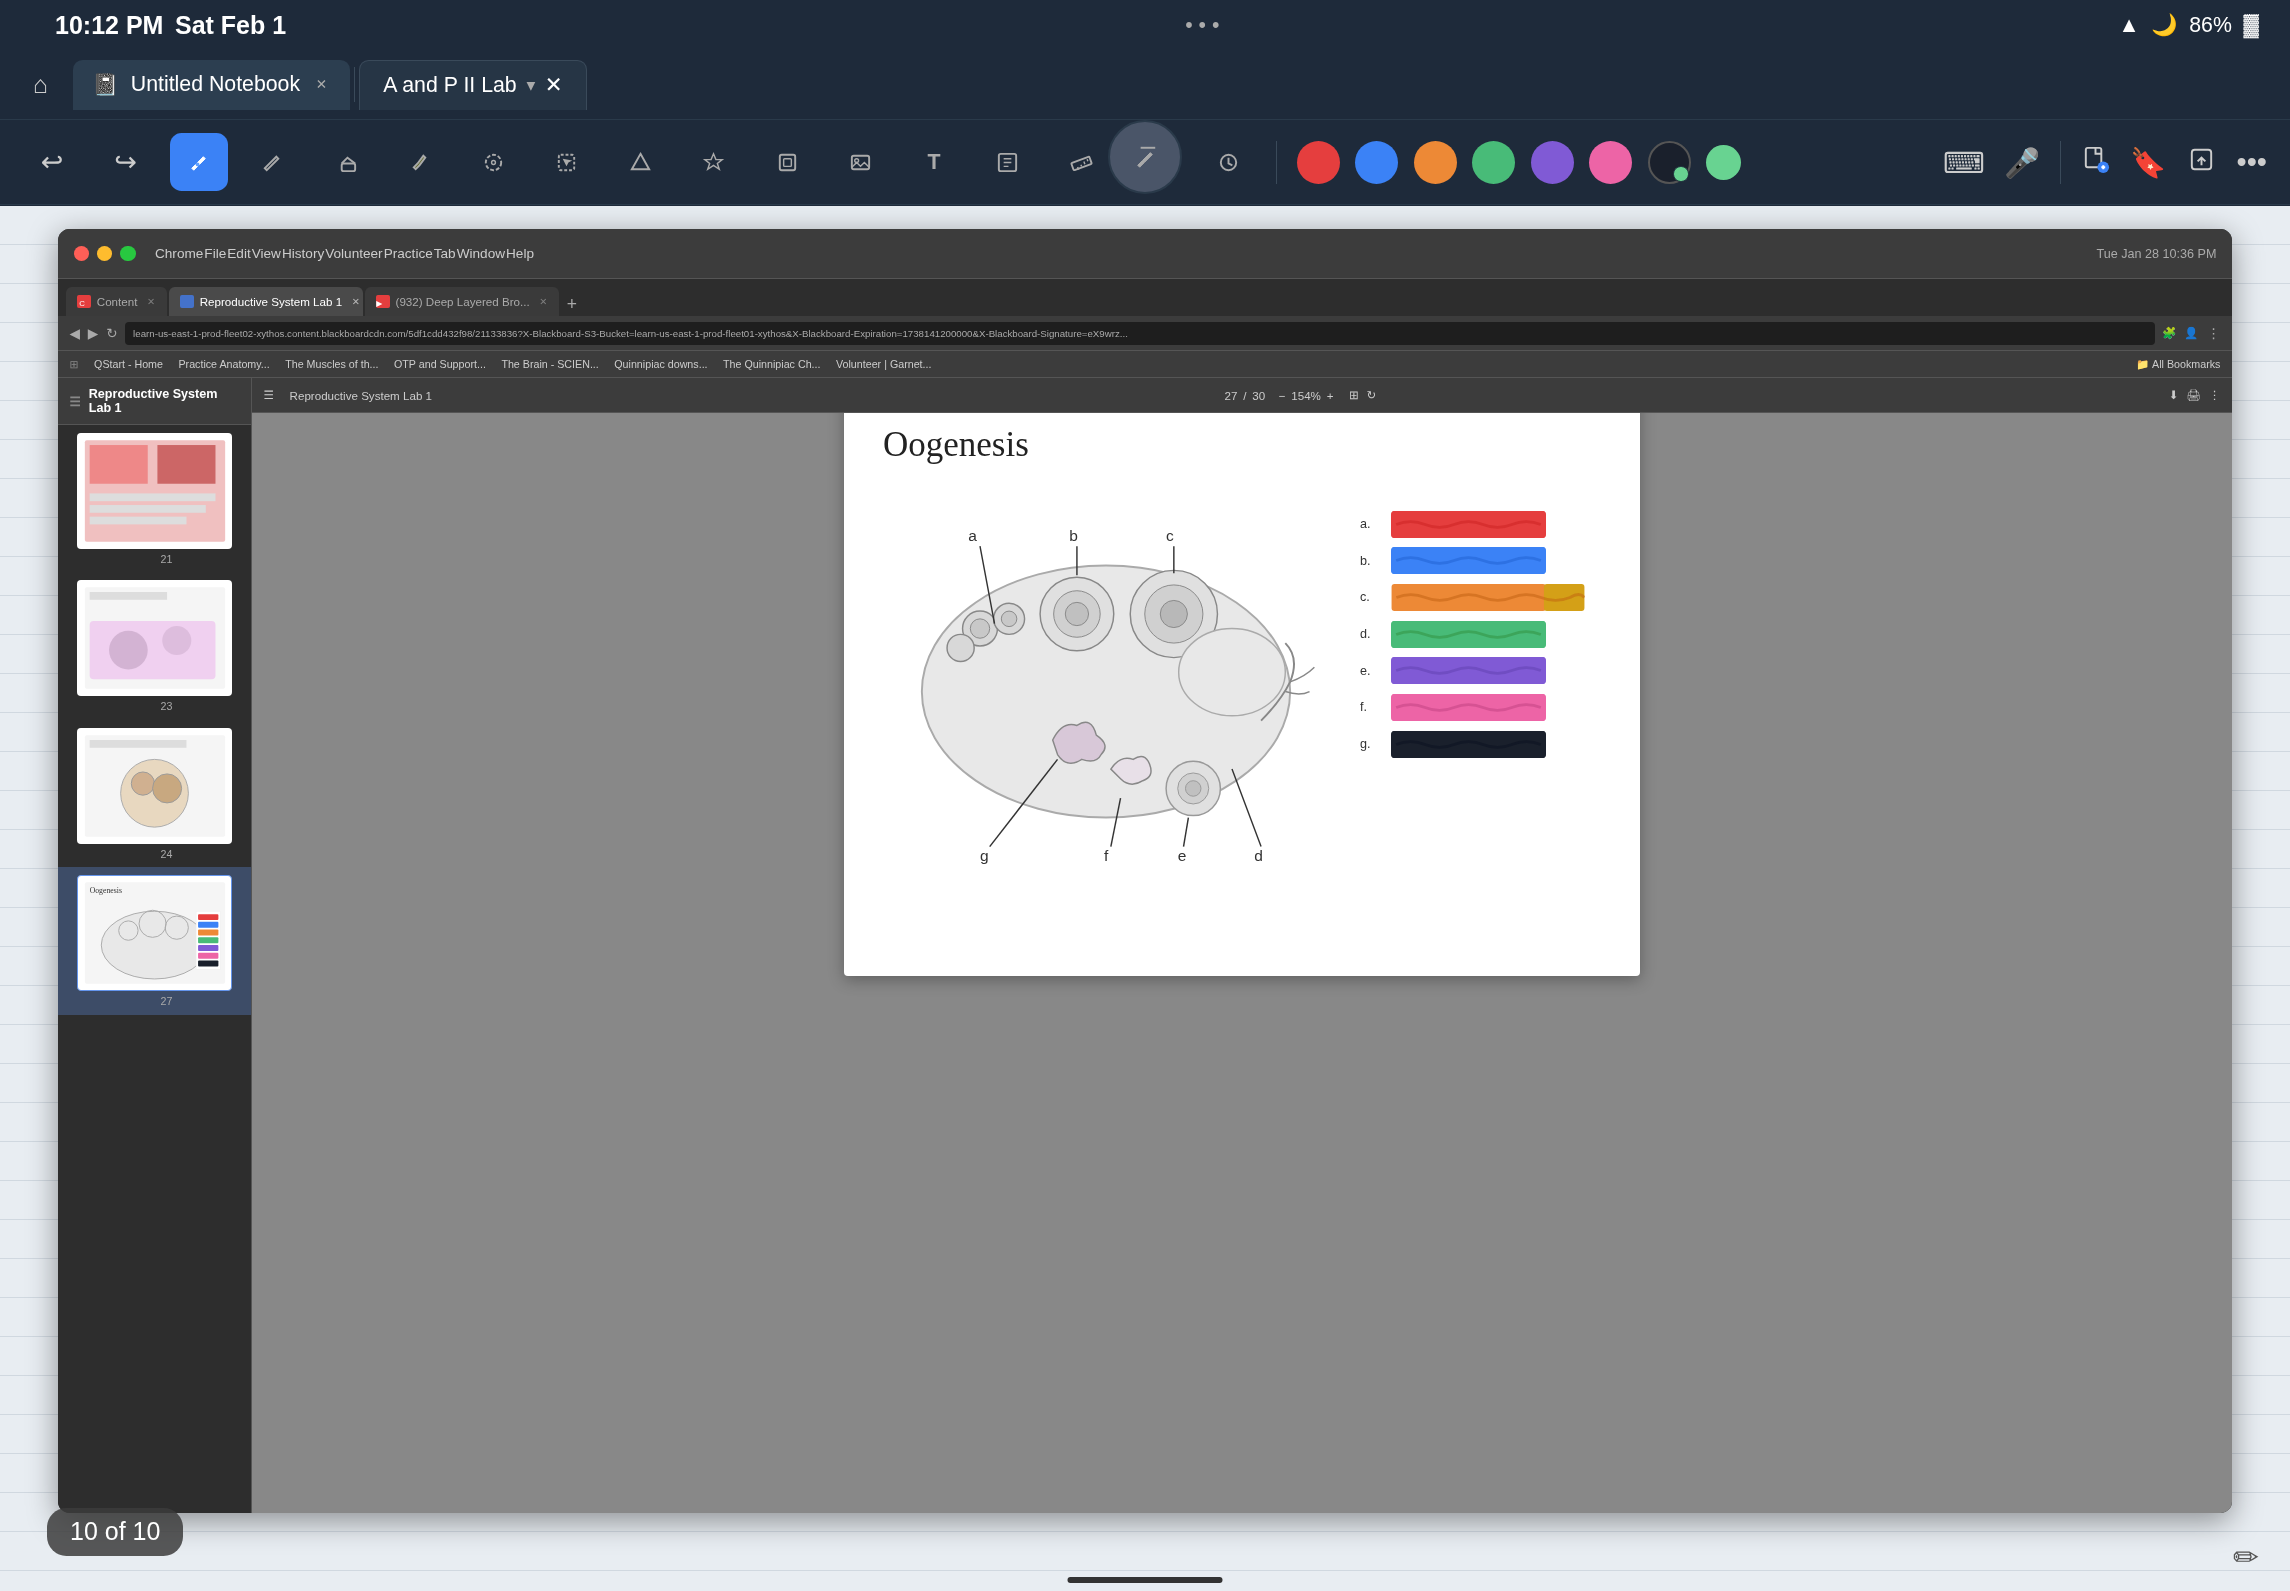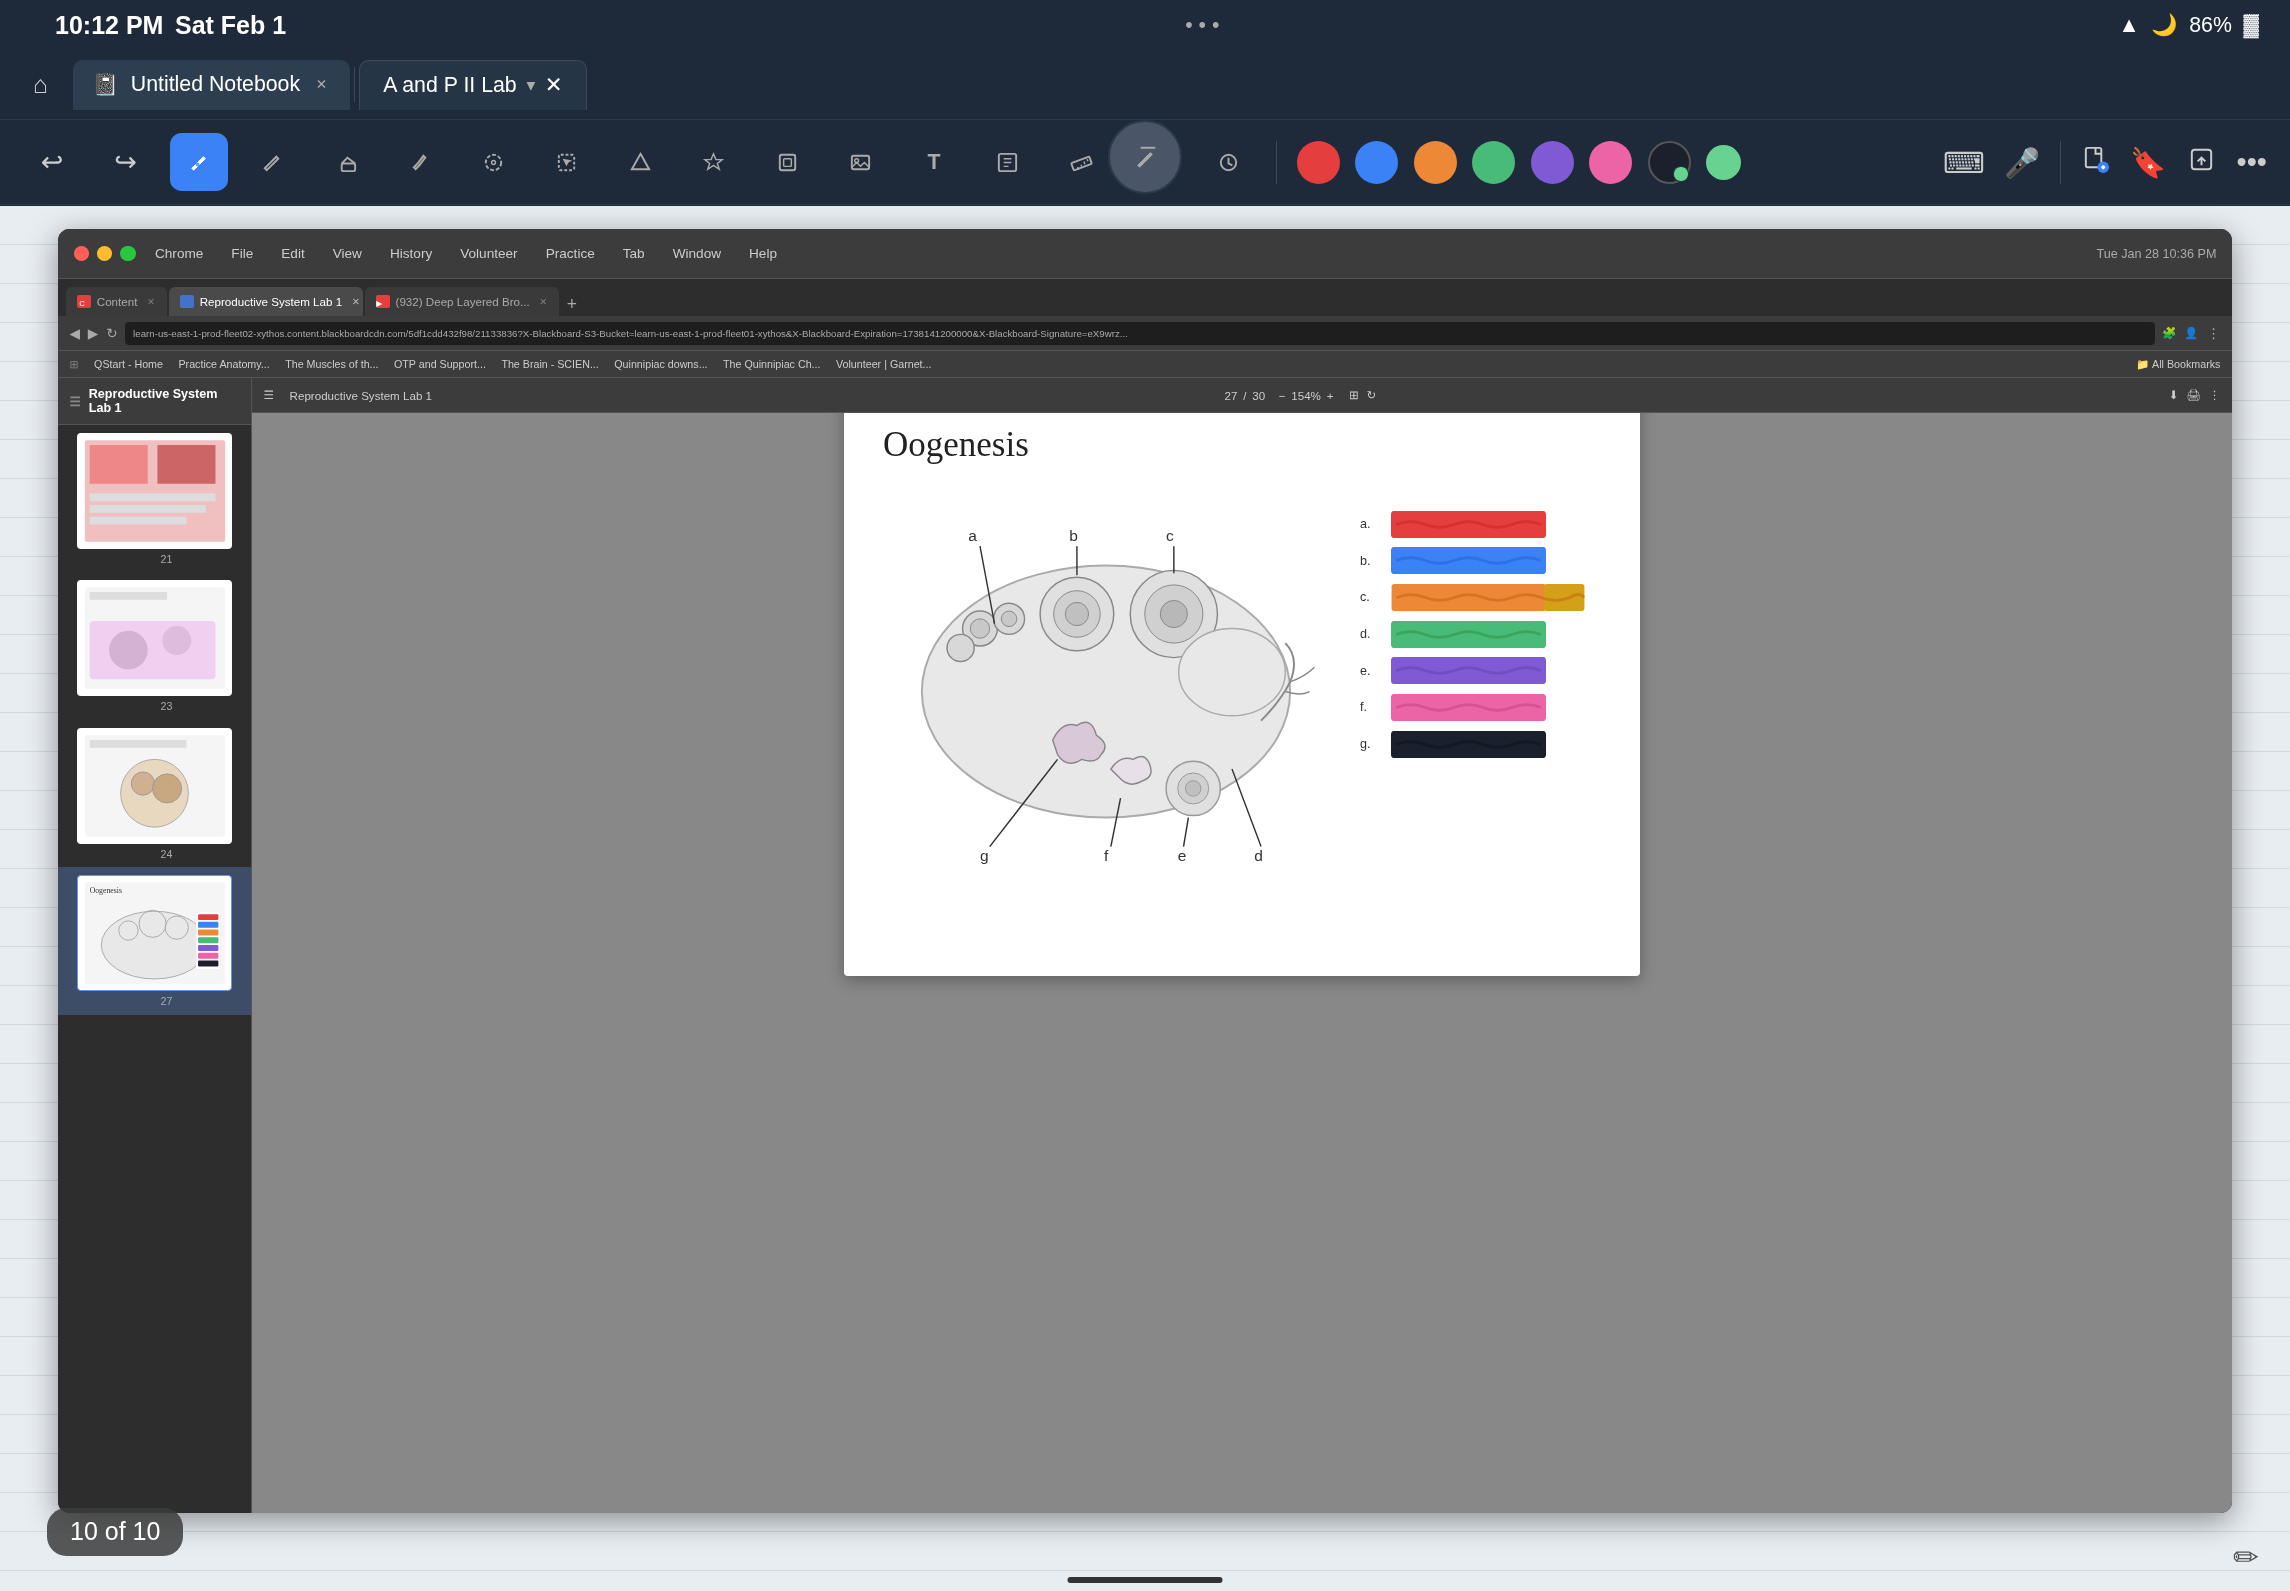--- a/index.html
+++ b/index.html
@@ -198,21 +198,21 @@
       align-items: center;
       padding: 0 15.5px;
       gap: 11.6px;
       border-bottom: 1px solid #555;
     }
     .traffic-lights { display: flex; gap: 7.8px; align-items: center; }
     .tl { width: 15.5px; height: 15.5px; border-radius: 50%; }
     .tl-red { background: #ff5f57; }
     .tl-yellow { background: #febc2e; }
     .tl-green { background: #28c840; }
-    .browser-menu { display: flex; gap: 28px; font-size: 13.6px; color: #ccc; margin-left: 7.8px; }
+    .browser-menu { display: flex; gap: 1px; font-size: 13.6px; color: #ccc; margin-left: 7.8px; }
 
     
     #browser-tabs {
       height: 37px;
       background: #2d2d2d;
       display: flex;
       align-items: flex-end;
       padding: 0 7.8px;
       gap: 1.9px;
     }

